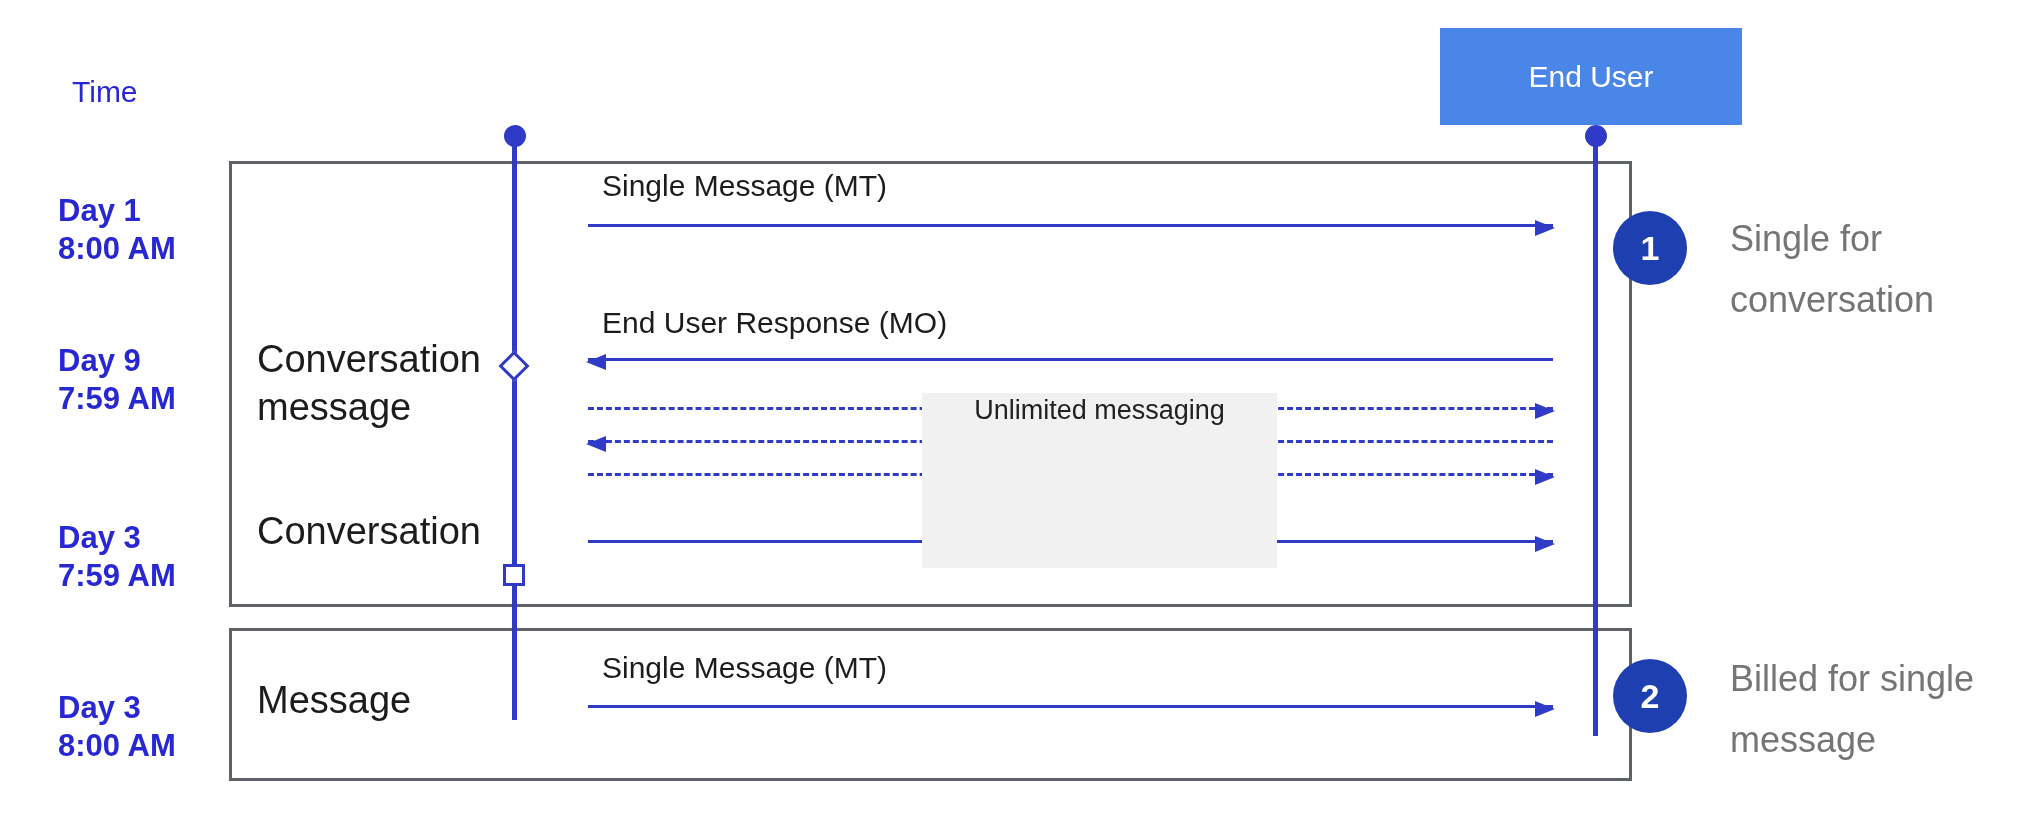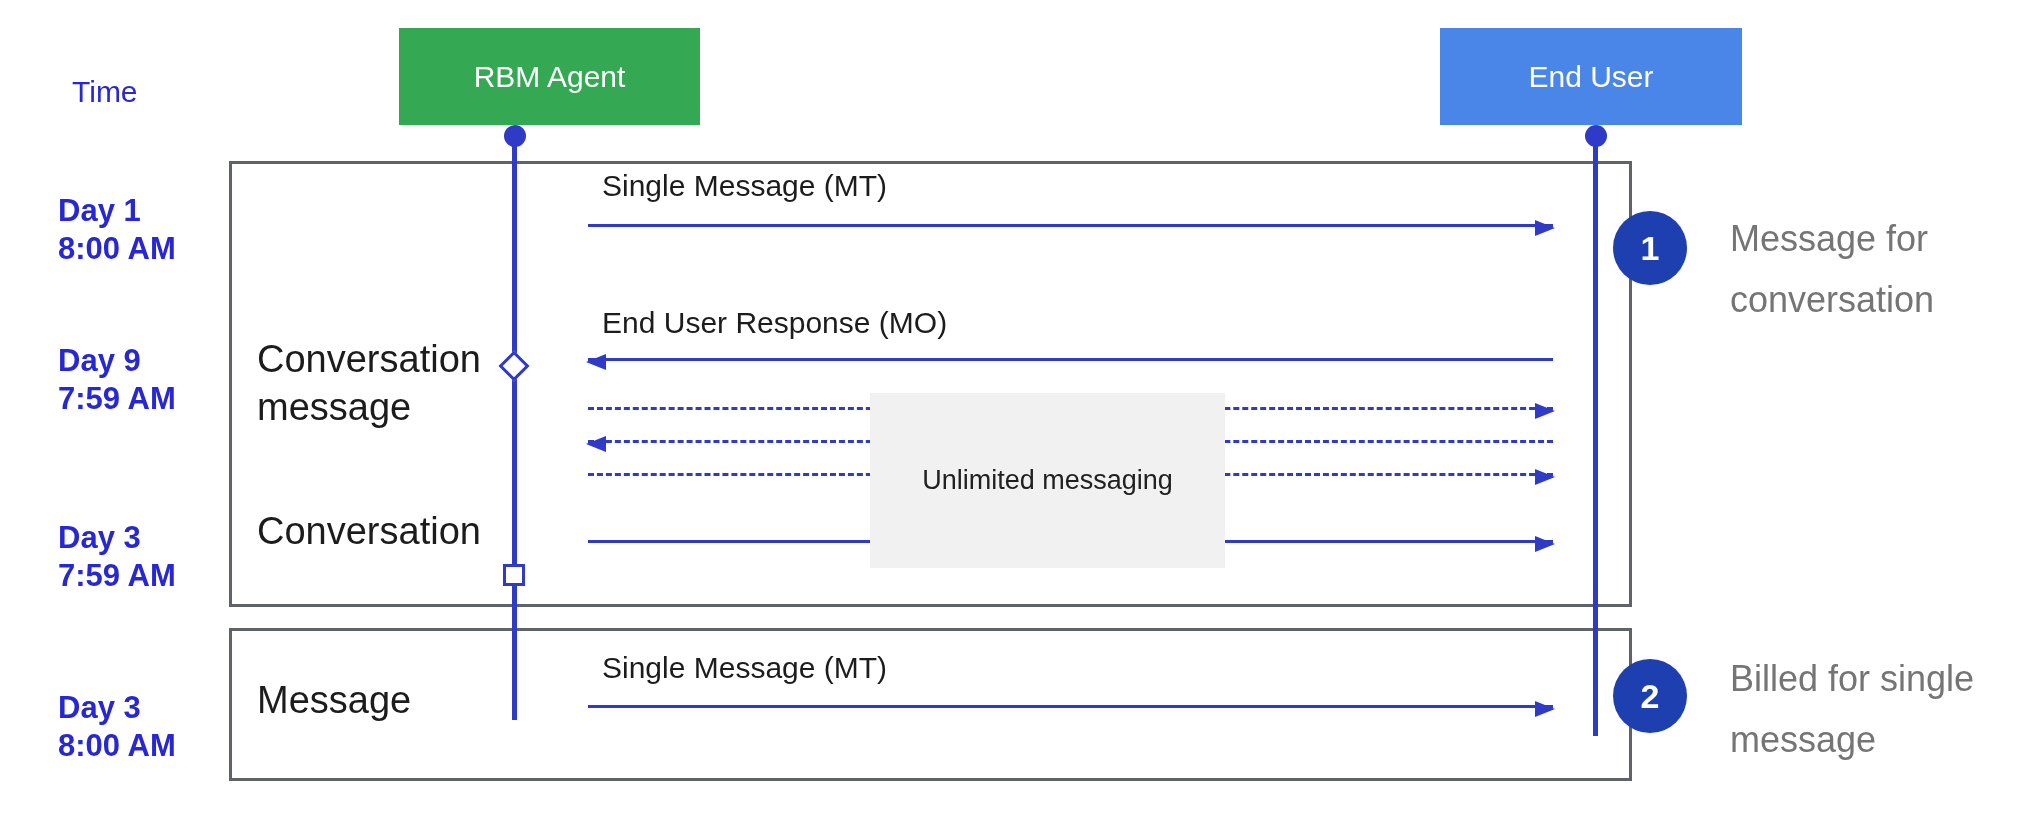--- a/index.html
+++ b/index.html
@@ -46,42 +46,39 @@
   .head{position:absolute;width:0;height:0;top:-7px;
         border-top:8px solid transparent;border-bottom:8px solid transparent;}
   .head-right{right:-2px;border-left:20px solid var(--line-blue);}
   .head-left{left:-2px;border-right:20px solid var(--line-blue);}
   
   .event-label{left:257px;width:260px;font-size:38px;line-height:48px;color:var(--ink);z-index:2;}
   .marker{width:22px;height:22px;background:#fff;border:3px solid var(--line-blue);box-sizing:border-box;z-index:5;}
   .marker-diamond{left:503px;top:355px;transform:rotate(45deg);}
   .marker-square{left:503px;top:564px;}
   
-  .note{left:870px;top:393px;width:355px;height:175px;background:var(--note-gray-bg);z-index:3;
-        display:flex;flex-direction:column;align-items:center;justify-content:center;
+  .note{left:922px;top:393px;width:355px;height:175px;background:var(--note-gray-bg);z-index:3;
+        display:flex;flex-direction:column;align-items:center;
         font-size:27px;line-height:35px;color:#212121;text-align:center;}
   
   .badge{width:74px;height:74px;border-radius:50%;background:var(--badge-blue);color:#fff;
          display:flex;align-items:center;justify-content:center;font-size:34px;font-weight:bold;z-index:6;}
   .badge1{left:1613px;top:211px;}
   .badge2{left:1613px;top:659px;}
   .billed{left:1730px;width:290px;font-size:36px;line-height:61px;color:var(--billed-text-gray);}
   .billed1{top:208px;}
   .billed2{top:648px;}
 </style>
 </head>
 <body>
 
 <div class="canvas">
 
   <div class="abs time-label">Time</div>
 
-  <div class="abs actor actor-rbm">
-    <span>RBM Agent</span>
-  </div>
   <div class="abs actor actor-end">
     <span>End User</span>
   </div>
 
   <div class="abs day-block day1">
     <div>Day 1</div>
     <div>8:00 AM</div>
   </div>
   <div class="abs day-block day2">
     <div>Day 9</div>
@@ -146,21 +143,21 @@
   <div class="abs lifeline lifeline-end"></div>
   <div class="abs lifeline-dot dot-rbm"></div>
   <div class="abs lifeline-dot dot-end"></div>
   <div class="abs marker marker-diamond"></div>
   <div class="abs marker marker-square"></div>
 
   <div class="abs badge badge1">
     <span>1</span>
   </div>
   <div class="abs billed billed1">
-    <div>Message for</div>
+    <div>Single for</div>
     <div>conversation</div>
   </div>
 
   <div class="abs badge badge2">
     <span>2</span>
   </div>
   <div class="abs billed billed2">
     <div>Billed for single</div>
     <div>message</div>
   </div>

